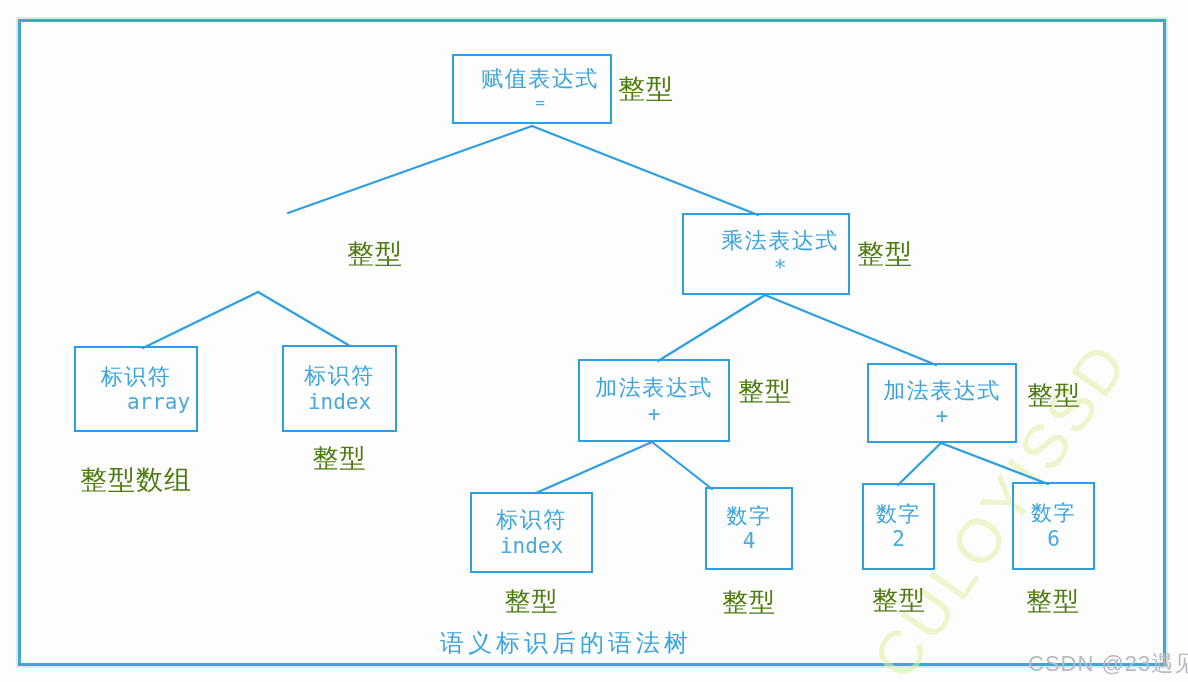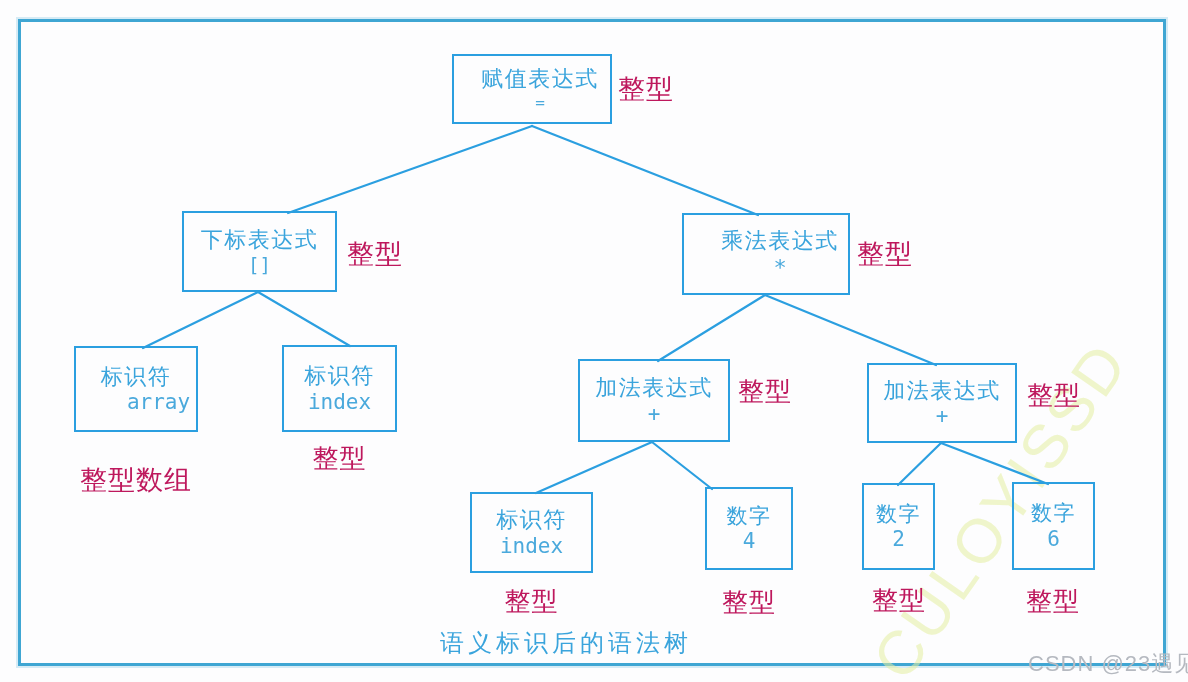--- a/index.html
+++ b/index.html
@@ -30,21 +30,21 @@
   .node-title{
     color:#3aa4dc;font-size:22px;letter-spacing:1.5px;
     line-height:1.1;white-space:nowrap;
   }
   .node-sub{
     color:#4aa9dc;font-size:19px;line-height:1;
     font-family:"DejaVu Sans Mono", monospace;
   }
   .type{
     position:absolute;z-index:3;
-    color:#be185d;font-size:25px;letter-spacing:1px;
+    color:#4d7c0f;font-size:25px;letter-spacing:1px;
     line-height:1;white-space:nowrap;font-family:Liberation Serif, serif;
   }
   .type.under{text-align:center;}
   .caption{
     position:absolute;z-index:3;
     color:#3aa4dc;font-size:24px;letter-spacing:4px;
     white-space:nowrap;
   }
   .csdn-watermark{
     position:absolute;z-index:5;
@@ -86,24 +86,20 @@
       <line x1="941" y1="443" x2="1048" y2="484"></line>
     </g>
   </svg>
 
   <div class="node" style="left:452px;top:54px;width:160px;height:70px;padding-left:16px;">
     <div class="node-title">赋值表达式</div>
     <div class="node-sub" style="font-size:16px;">=</div>
   </div>
   <div class="type" style="left:618px;top:76px;font-size:27px;">整型</div>
 
-  <div class="node" style="left:182px;top:211px;width:155px;height:81px;">
-    <div class="node-title">下标表达式</div>
-    <div class="node-sub">[]</div>
-  </div>
   <div class="type" style="left:347px;top:241px;font-size:27px;">整型</div>
 
   <div class="node" style="left:682px;top:213px;width:168px;height:82px;padding-left:28px;">
     <div class="node-title">乘法表达式</div>
     <div class="node-sub" style="font-size:22px;">*</div>
   </div>
   <div class="type" style="left:857px;top:241px;font-size:27px;">整型</div>
 
   <div class="node" style="left:74px;top:346px;width:124px;height:86px;">
     <div class="node-title">标识符</div>

